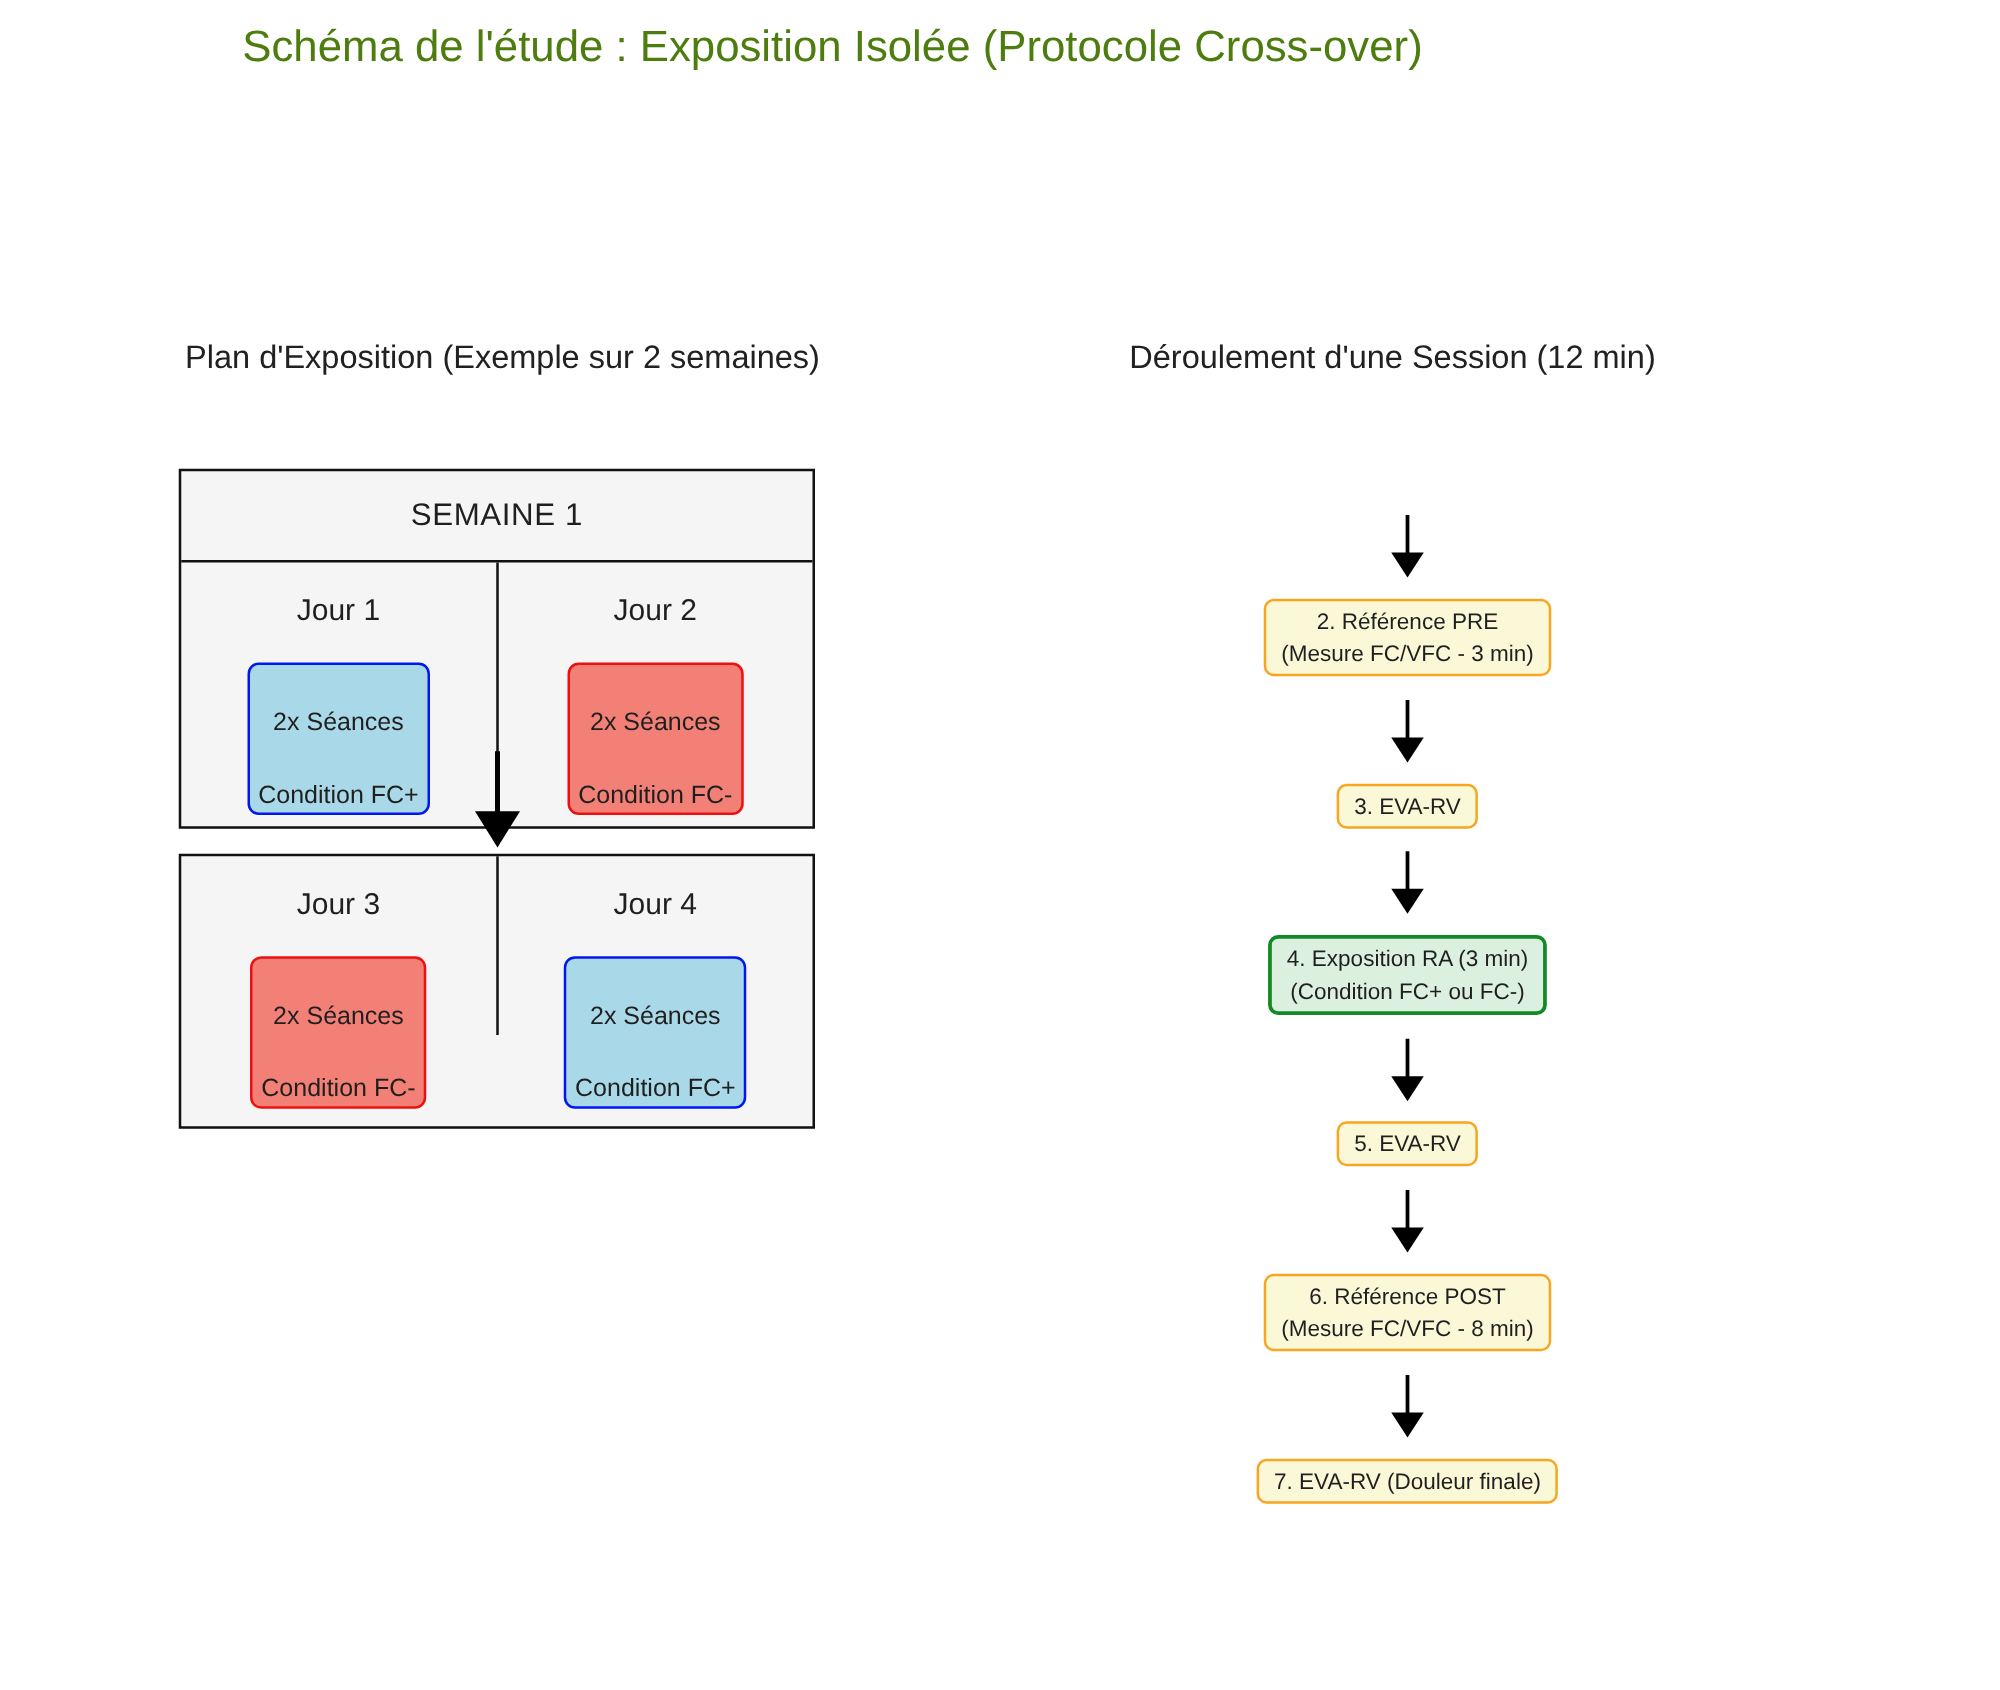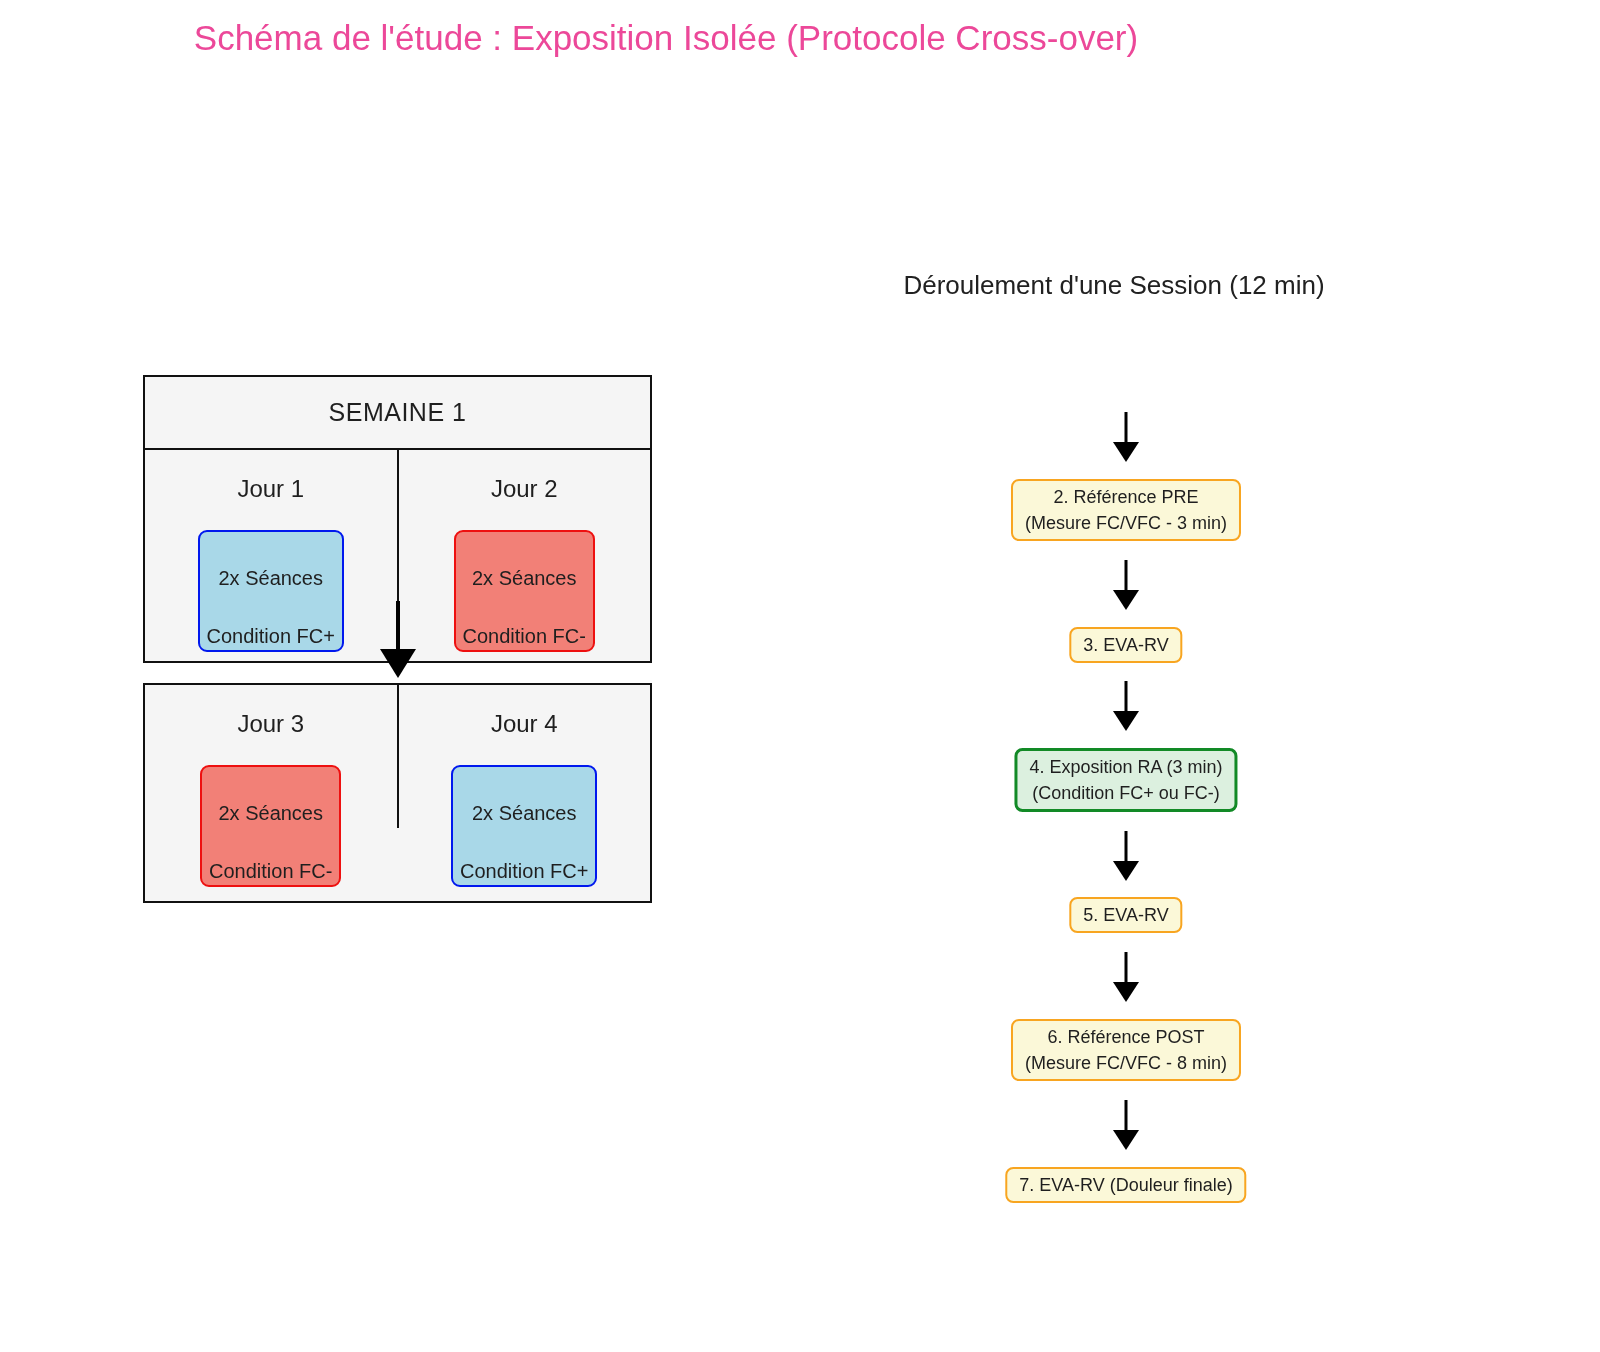--- a/index.html
+++ b/index.html
@@ -2,21 +2,21 @@
 <html><head>
 <meta charset="utf-8">
 <style>
   html,body{margin:0;padding:0;background:#ffffff;}
   .canvas{
     position:relative;width:1600px;height:1352px;background:#ffffff;overflow:hidden;
     font-family:"Liberation Sans", sans-serif;color:#1f1f1f;
   }
   .fig-title{
     position:absolute;top:16px;left:0;width:1332px;text-align:center;
-    font-size:35px;line-height:44px;color:#ec4899;
+    font-size:35px;line-height:44px;color:#4d7c0f;
   }
   .subtitle{
     position:absolute;top:269px;transform:translateX(-50%);
     font-size:26px;line-height:32px;white-space:nowrap;color:#212121;text-align:center;
   }
   .subtitle.left{left:402px;}
   .subtitle.right{left:1114px;}
 
   
   .week-table{
@@ -67,20 +67,21 @@
   .flow-arrow .head{position:absolute;left:50%;transform:translateX(-50%);top:30px;width:0;height:0;
     border-left:13px solid transparent;border-right:13px solid transparent;border-top:20px solid #000;}
 </style>
 </head>
 <body>
 
 <div class="canvas">
 
   <div class="fig-title">Schéma de l'étude : Exposition Isolée (Protocole Cross-over)</div>
 
+  <div class="subtitle left">Plan d'Exposition (Exemple sur 2 semaines)</div>
   <div class="subtitle right">Déroulement d'une Session (12 min)</div>
 
   <div class="week-table week1">
     <div class="week-header">SEMAINE 1</div>
     <div class="week-body">
       <div class="day-cell first">
         <div class="day-label">Jour 1</div>
         <div class="cond-box fc-plus">
           <span>2x Séances</span>
           <span>Condition FC+</span>

